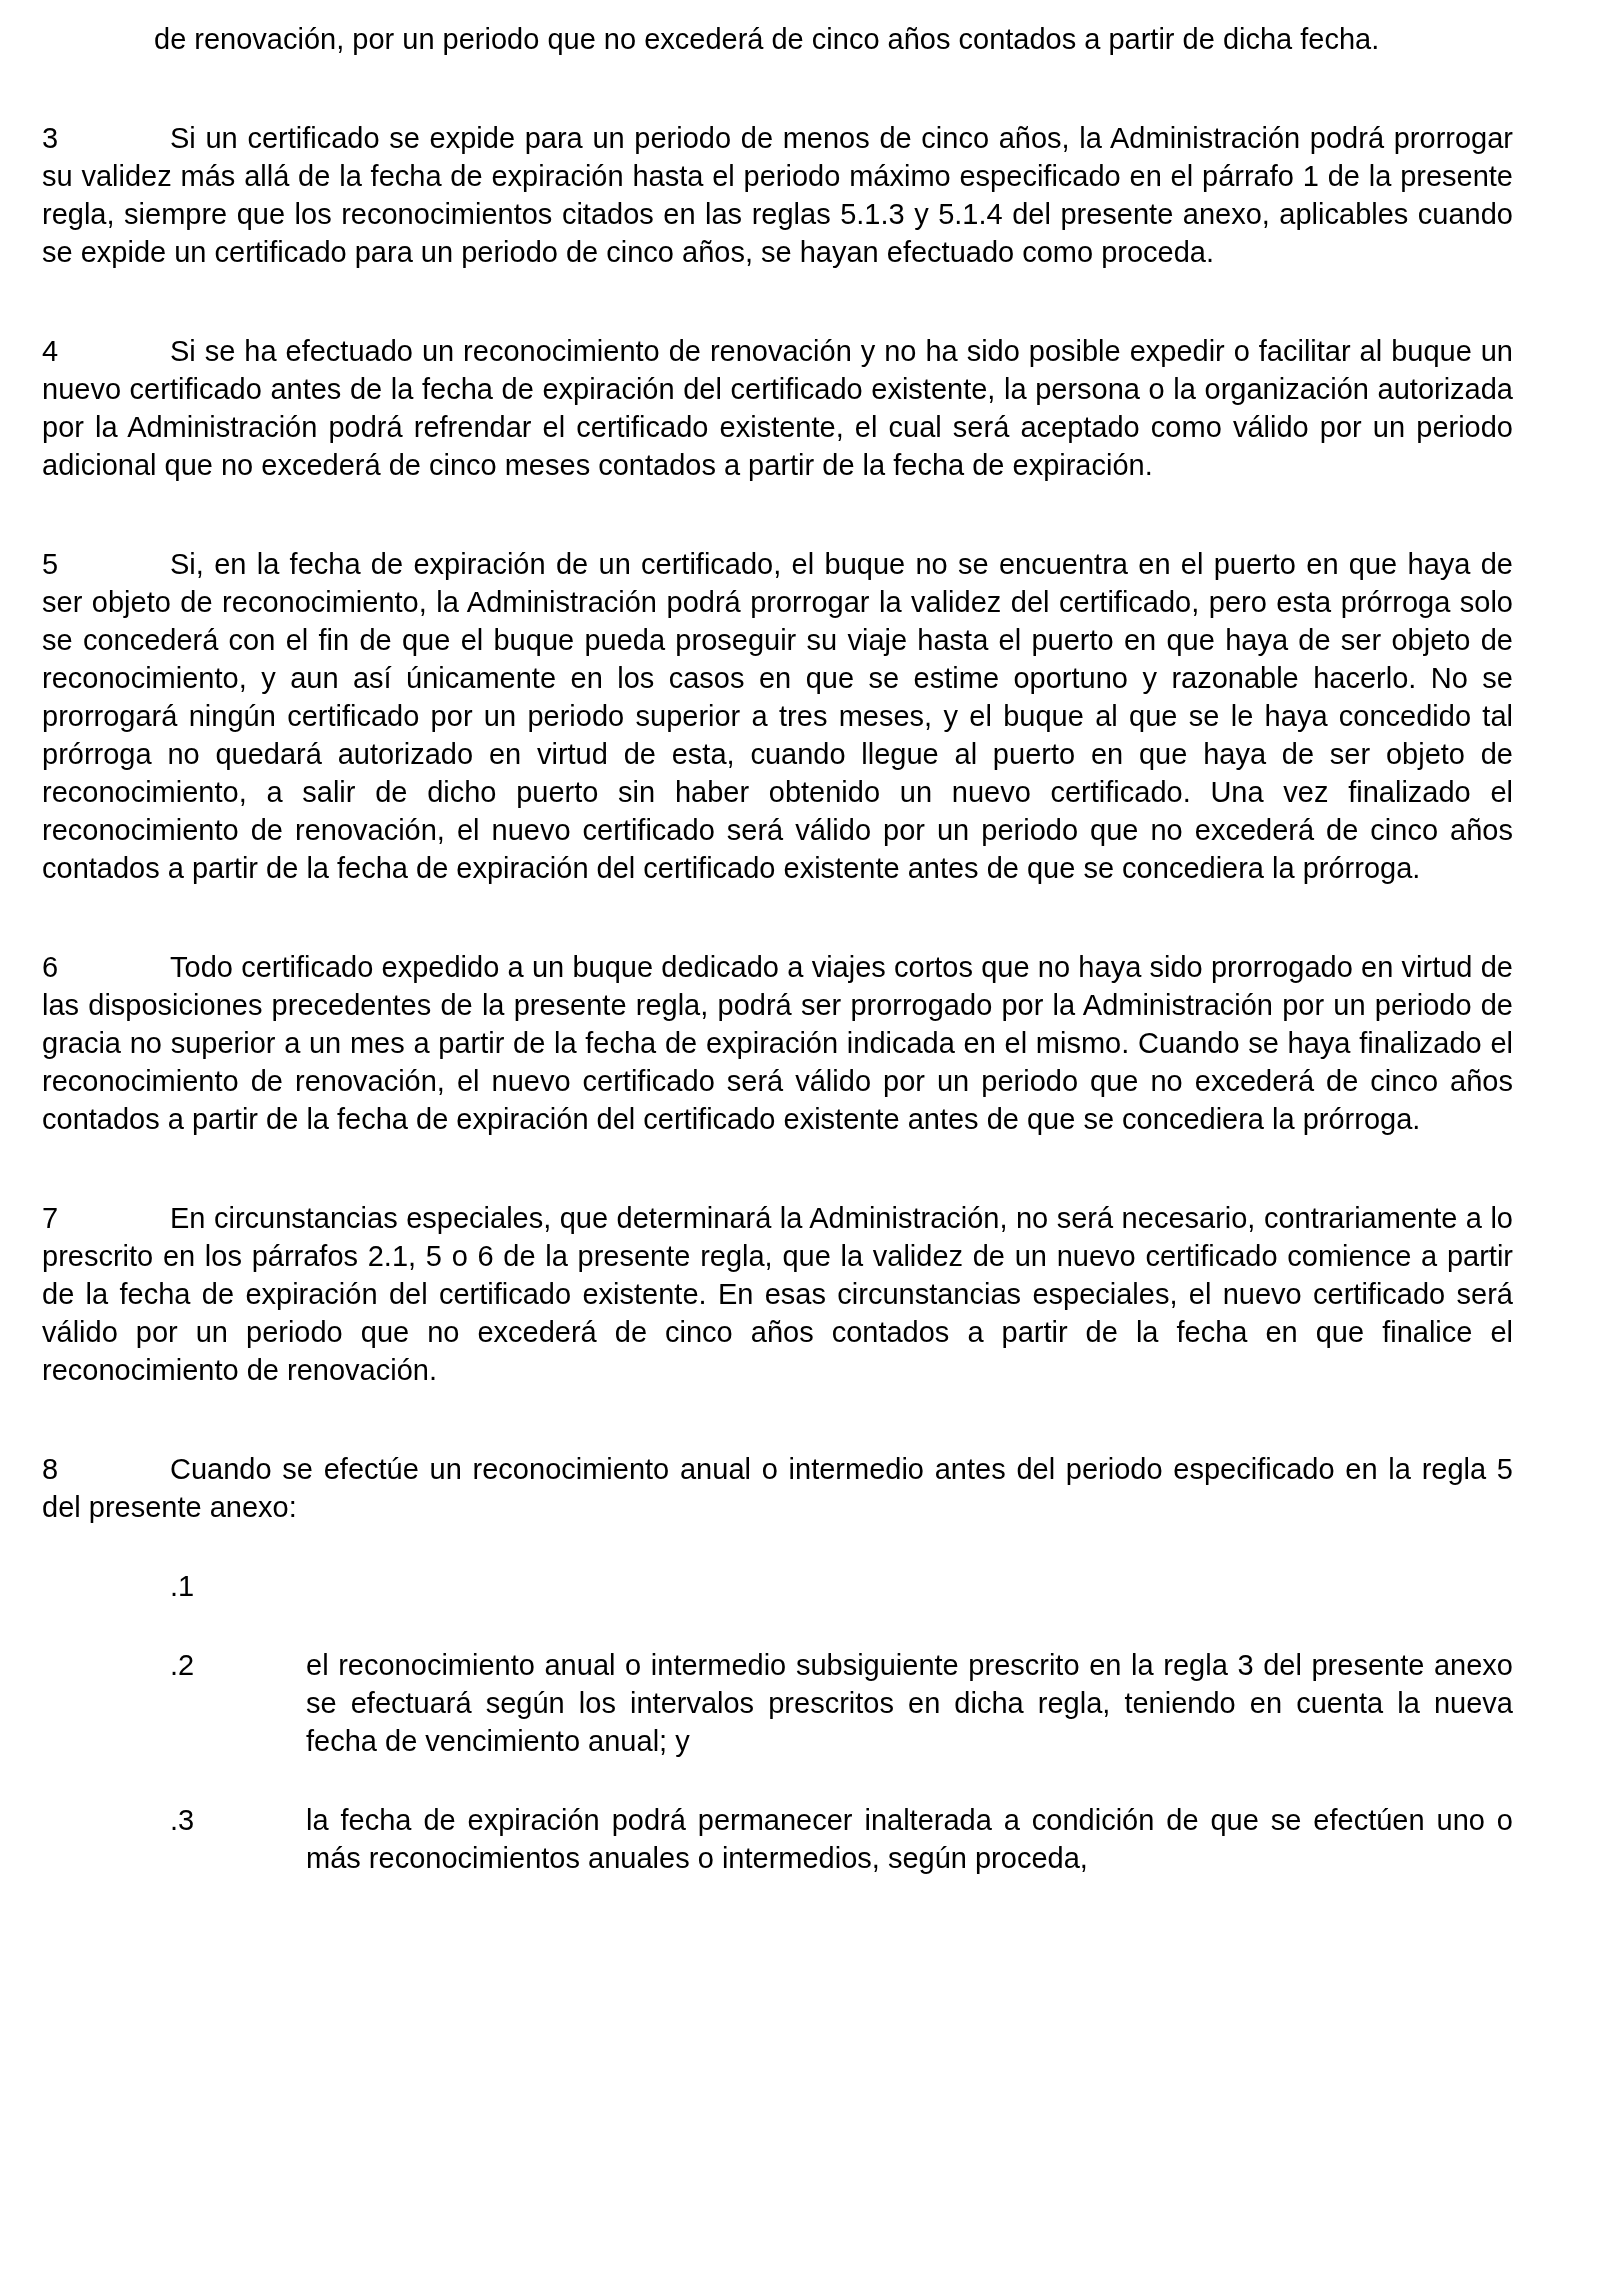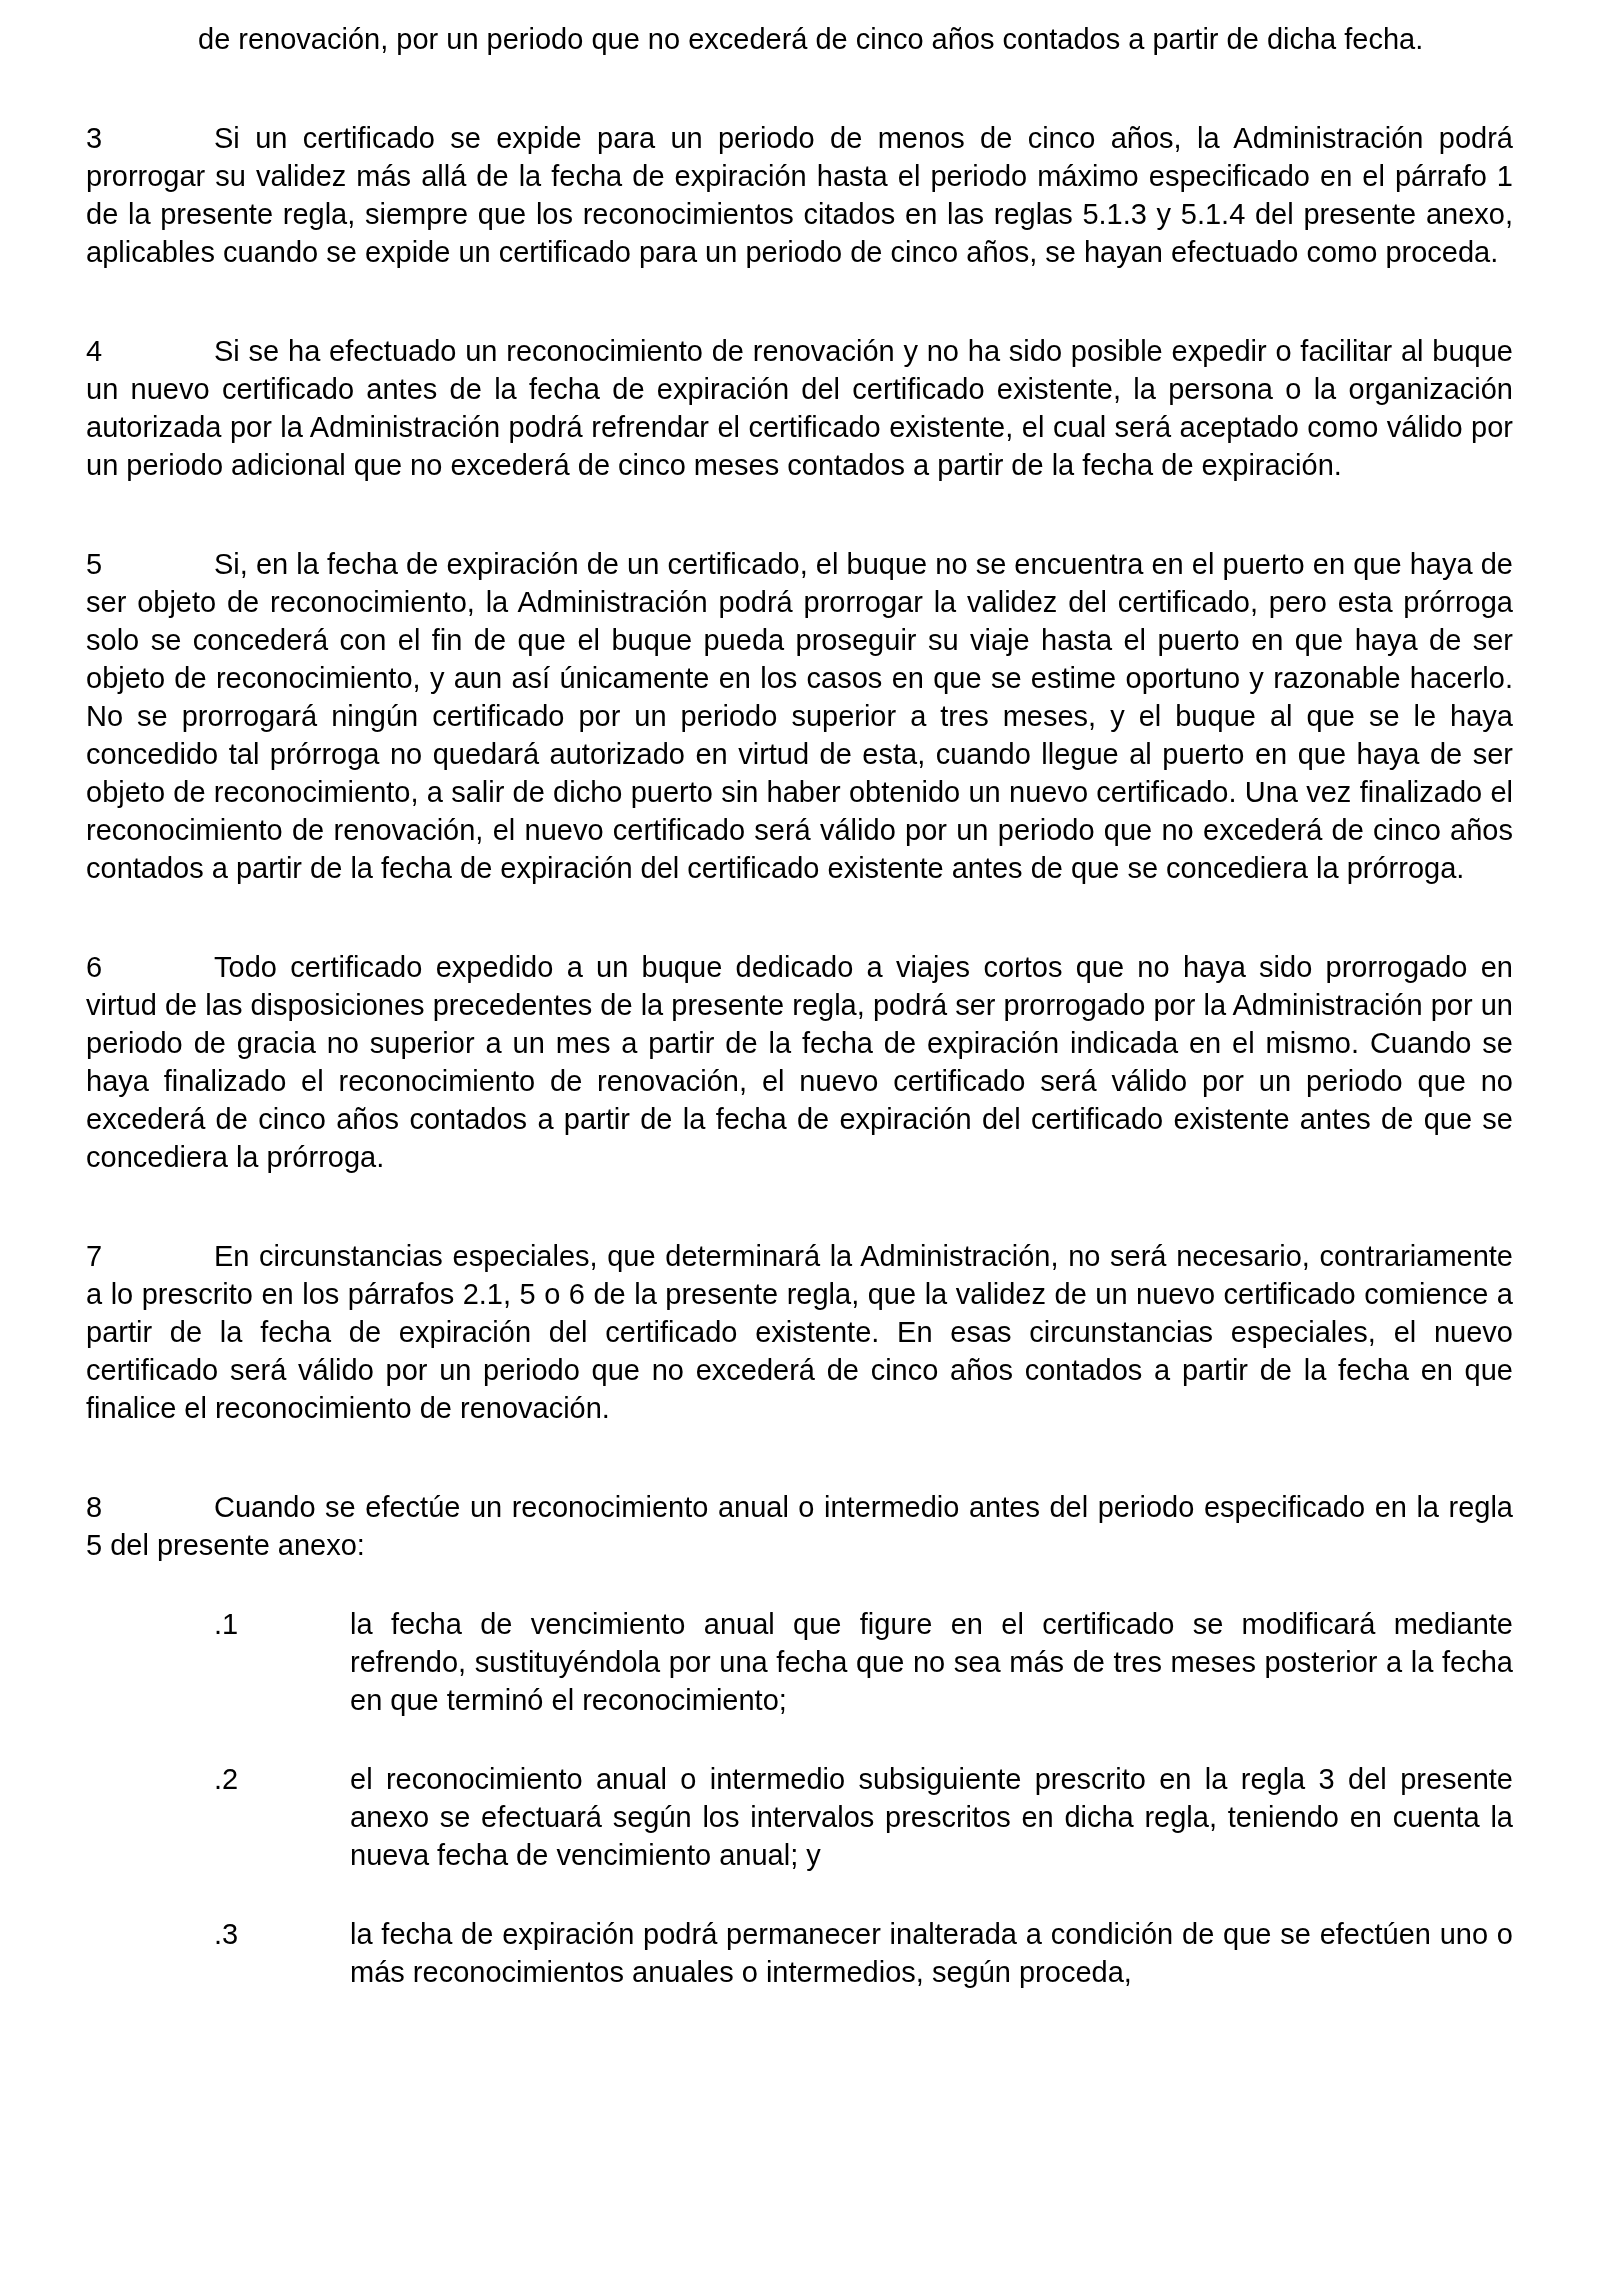--- a/index.html
+++ b/index.html
@@ -11,21 +11,21 @@
     width: 1611px;
     height: 2295px;
     overflow: hidden;
     font-family: "Liberation Sans", "DejaVu Sans", sans-serif;
     color: #000000;
   }
   .page {
     box-sizing: border-box;
     width: 1611px;
     height: 2295px;
-    padding: 20px 98px 33px 86px;
+    padding: 20px 98px 33px 42px;
     font-size: 29px;
     line-height: 38px;
     background: #ffffff;
   }
   p { margin: 0; }
   .cont {
     margin-left: 112px;
     text-align: justify;
   }
   .para {
@@ -60,21 +60,20 @@
       <p class="para"><span class="num">4</span><span>Si se ha efectuado un reconocimiento de renovación y no ha sido posible expedir o facilitar al buque un nuevo certificado antes de la fecha de expiración del certificado existente, la persona o la organización autorizada por la Administración podrá refrendar el certificado existente, el cual será aceptado como válido por un periodo adicional que no excederá de cinco meses contados a partir de la fecha de expiración.</span></p>
       <p class="para"><span class="num">5</span><span>Si, en la fecha de expiración de un certificado, el buque no se encuentra en el puerto en que haya de ser objeto de reconocimiento, la Administración podrá prorrogar la validez del certificado, pero esta prórroga solo se concederá con el fin de que el buque pueda proseguir su viaje hasta el puerto en que haya de ser objeto de reconocimiento, y aun así únicamente en los casos en que se estime oportuno y razonable hacerlo. No se prorrogará ningún certificado por un periodo superior a tres meses, y el buque al que se le haya concedido tal prórroga no quedará autorizado en virtud de esta, cuando llegue al puerto en que haya de ser objeto de reconocimiento, a salir de dicho puerto sin haber obtenido un nuevo certificado. Una vez finalizado el reconocimiento de renovación, el nuevo certificado será válido por un periodo que no excederá de cinco años contados a partir de la fecha de expiración del certificado existente antes de que se concediera la prórroga.</span></p>
       <p class="para"><span class="num">6</span><span>Todo certificado expedido a un buque dedicado a viajes cortos que no haya sido prorrogado en virtud de las disposiciones precedentes de la presente regla, podrá ser prorrogado por la Administración por un periodo de gracia no superior a un mes a partir de la fecha de expiración indicada en el mismo. Cuando se haya finalizado el reconocimiento de renovación, el nuevo certificado será válido por un periodo que no excederá de cinco años contados a partir de la fecha de expiración del certificado existente antes de que se concediera la prórroga.</span></p>
       <p class="para"><span class="num">7</span><span>En circunstancias especiales, que determinará la Administración, no será necesario, contrariamente a lo prescrito en los párrafos 2.1, 5 o 6 de la presente regla, que la validez de un nuevo certificado comience a partir de la fecha de expiración del certificado existente. En esas circunstancias especiales, el nuevo certificado será válido por un periodo que no excederá de cinco años contados a partir de la fecha en que finalice el reconocimiento de renovación.</span></p>
       <p class="para"><span class="num">8</span><span>Cuando se efectúe un reconocimiento anual o intermedio antes del periodo especificado en la regla 5 del presente anexo:</span></p>
     </div>
 
   <div id="subitems">
       <div class="subitem">
         <div class="marker">.1</div>
-        <div class="sub-text">la fecha de vencimiento anual que figure en el certificado se modificará mediante refrendo, sustituyéndola por una fecha que no sea más de tres meses posterior a la fecha en que terminó el reconocimiento;</div>
       </div>
       <div class="subitem">
         <div class="marker">.2</div>
         <div class="sub-text">el reconocimiento anual o intermedio subsiguiente prescrito en la regla 3 del presente anexo se efectuará según los intervalos prescritos en dicha regla, teniendo en cuenta la nueva fecha de vencimiento anual; y</div>
       </div>
       <div class="subitem">
         <div class="marker">.3</div>
         <div class="sub-text">la fecha de expiración podrá permanecer inalterada a condición de que se efectúen uno o más reconocimientos anuales o intermedios, según proceda,</div>
       </div>
     </div>

